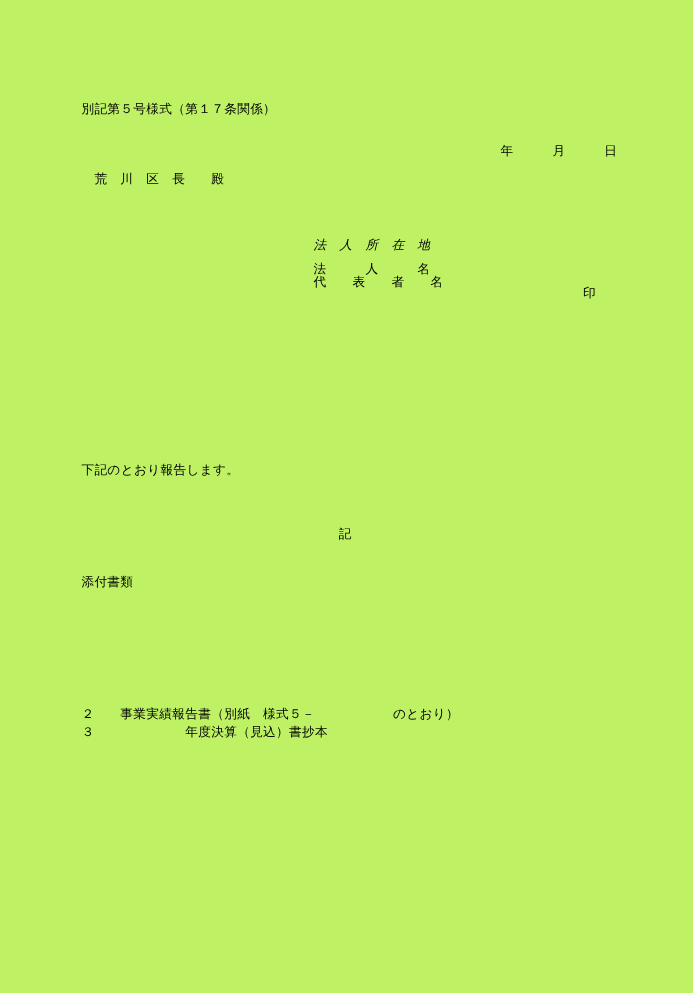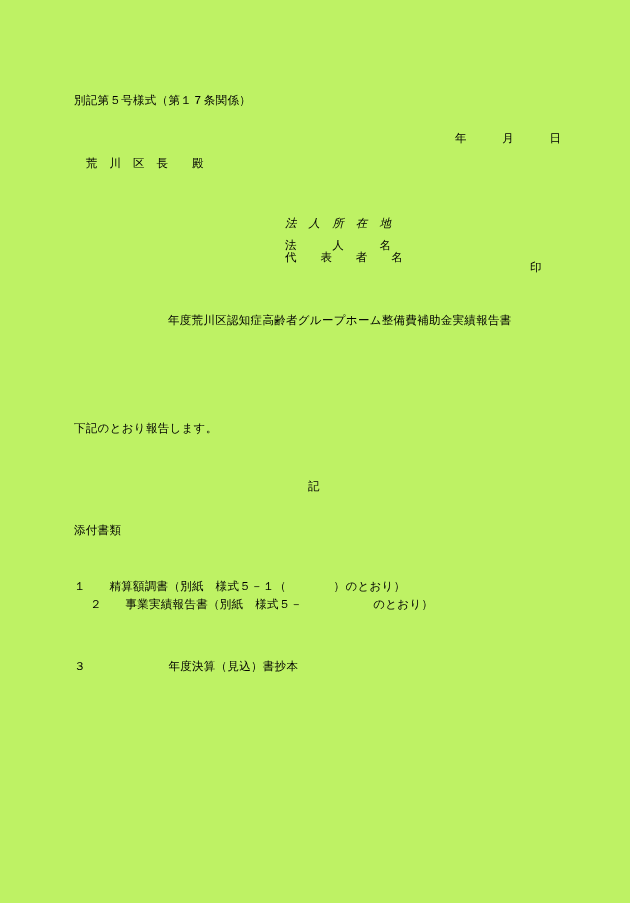--- a/index.html
+++ b/index.html
@@ -38,21 +38,21 @@
   .corp-addr  { left: 285px; top: 217px; font-style: italic; }
   .corp-name  { left: 285px; top: 239px; }
   .rep-name   { left: 285px; top: 251px; }
   .seal       { left: 530px; top: 261px; }
   .title      { left: 168px; top: 314px; font-size: 11.5px; }
   .body-1     { left: 135px; top: 400px; }
   .body-2     { left: 74px;  top: 422px; }
   .ki         { left: 308px; top: 480px; }
   .attach-h   { left: 74px;  top: 524px; }
   .item-1     { left: 74px;  top: 580px; }
-  .item-2     { left: 74px;  top: 598px; margin-left: 16px; }
+  .item-2     { left: 74px;  top: 644px; }
   .item-3     { left: 74px;  top: 660px; text-align: right; }
 </style>
 </head>
 <body>
 
 <div class="page">
   <div class="doc">
 
     <div class="line form-no">別記第５号様式（第１７条関係）</div>
 
@@ -61,29 +61,27 @@
     <div class="line addressee">　荒　川　区　長　　殿</div>
 
     <div class="line corp-addr">法　人　所　在　地</div>
 
     <div class="line corp-name">法　　　人　　　名</div>
 
     <div class="line rep-name">代　　表　　者　　名</div>
 
     <div class="line seal">印</div>
 
-    <div class="line title">年度荒川区認知症高齢者グループホーム整備費補助金実績報告書</div>
 
 
     <div class="line body-2">下記のとおり報告します。</div>
 
     <div class="line ki">記</div>
 
     <div class="line attach-h">添付書類</div>
 
-    <div class="line item-1">１　　精算額調書（別紙　様式５－１（　　　　）のとおり）</div>
 
     <div class="line item-2">２　　事業実績報告書（別紙　様式５－　　　　　　のとおり）</div>
 
     <div class="line item-3">３　　　　　　　年度決算（見込）書抄本</div>
 
   </div>
 </div>
 
 </body></html>

